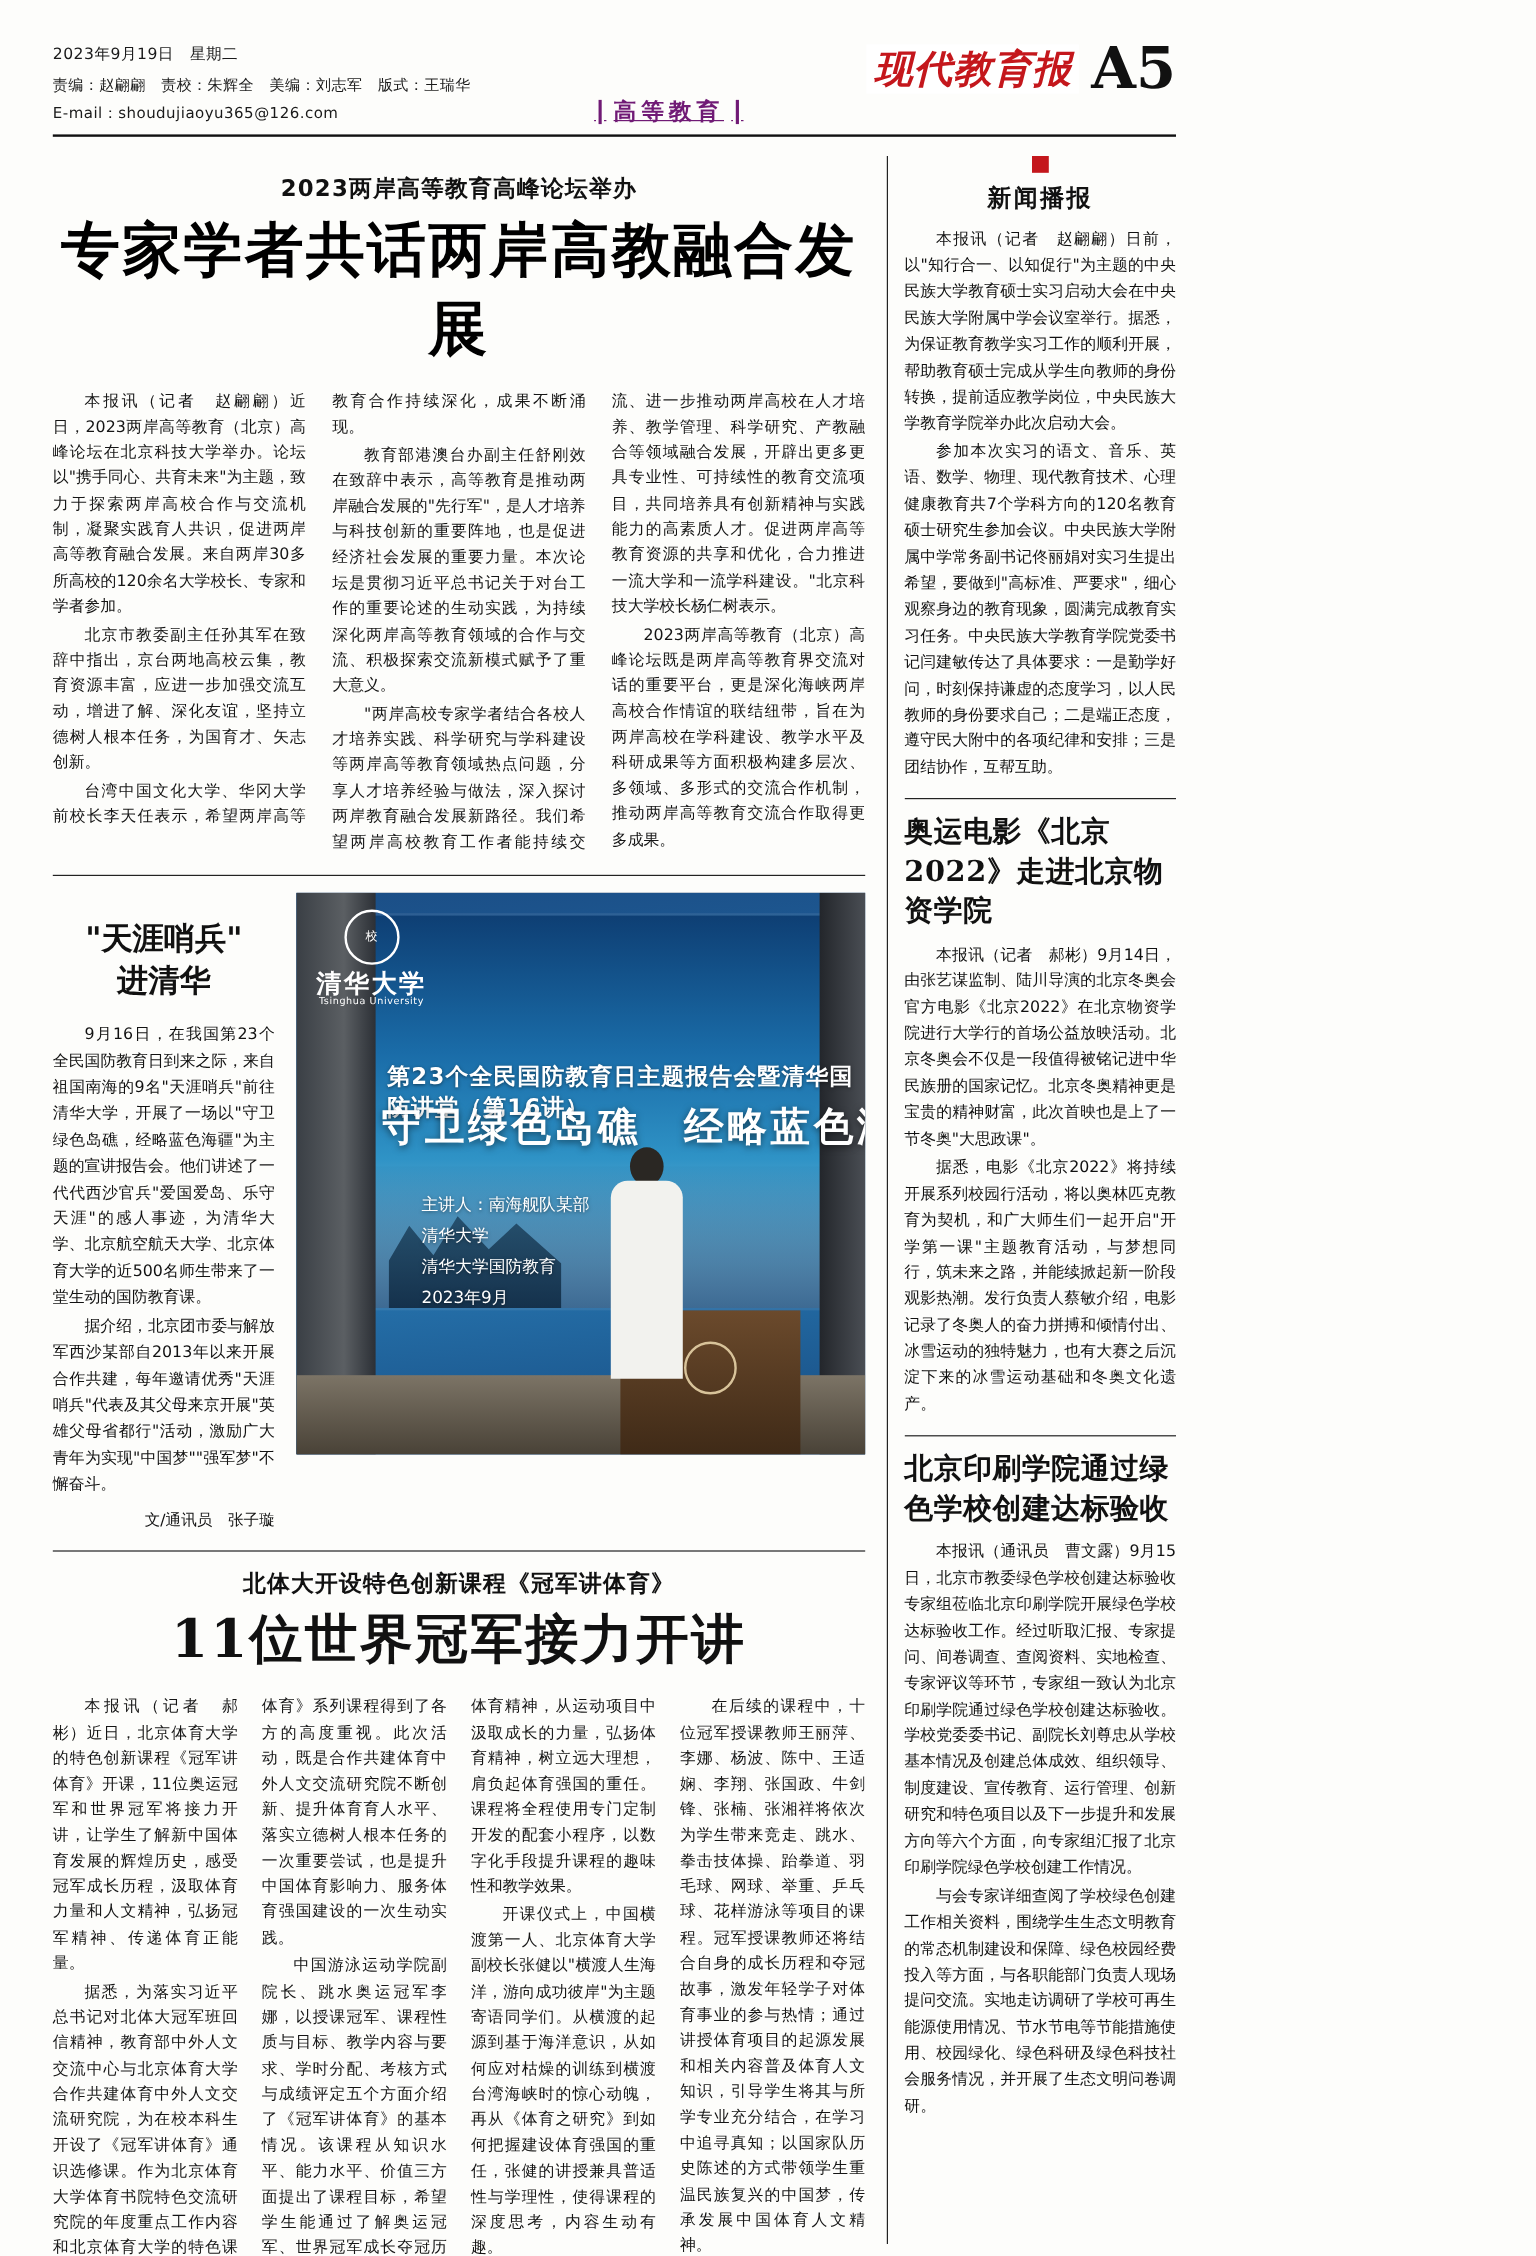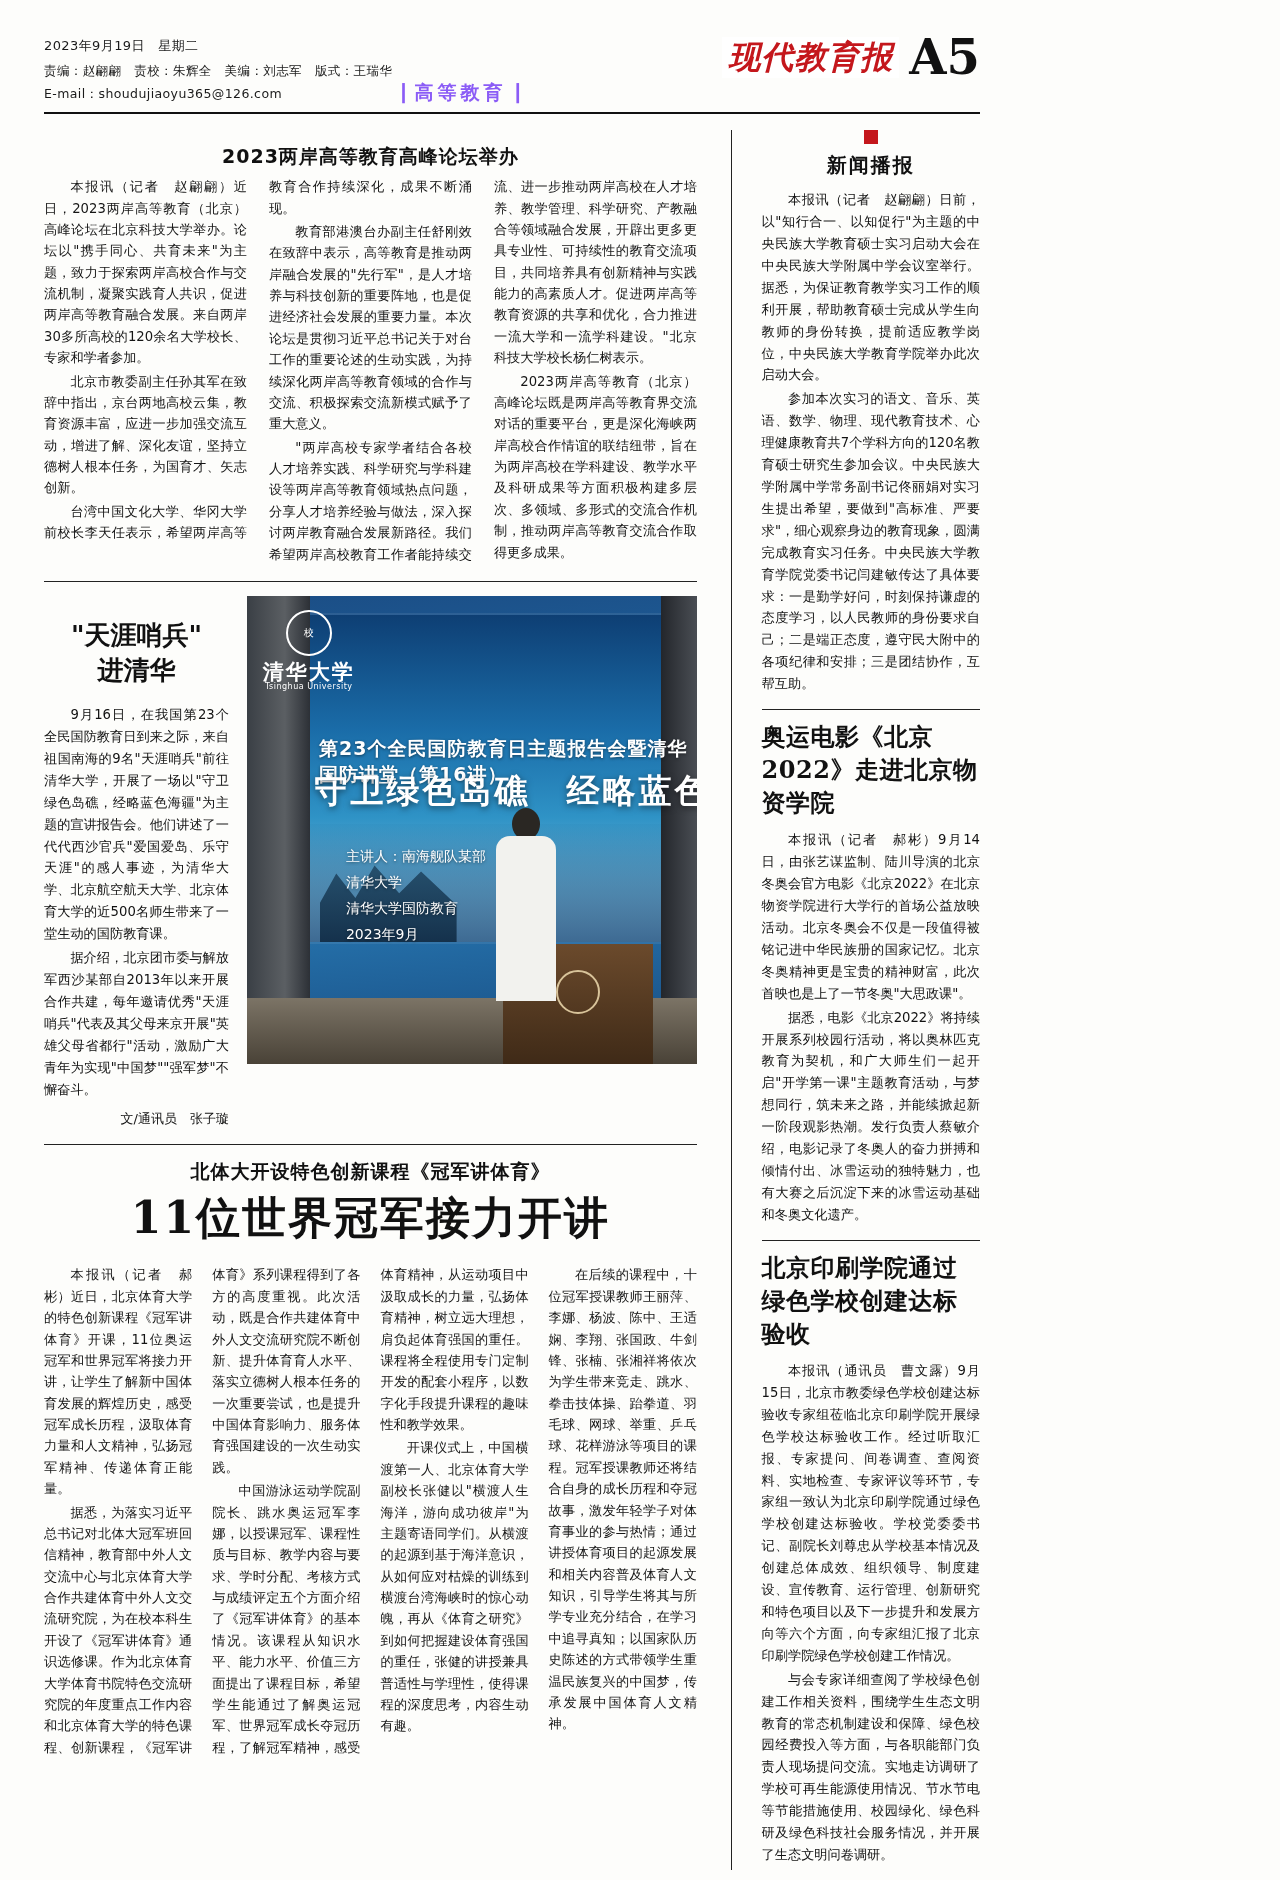--- a/index.html
+++ b/index.html
@@ -20,27 +20,28 @@
   
   .masthead{
     display:flex;align-items:flex-start;justify-content:space-between;
     border-bottom:2px solid #111;
     padding-bottom:6px;
   }
   .mast-left{font-size:12.5px;line-height:1.9;letter-spacing:.4px;color:#1a1a1a;}
   .mast-left .line1{font-size:13px;}
   .mast-center{
     flex:1;
-    text-align:left;
+    text-align:center;
     padding-top:46px;
     font-size:19px;
     letter-spacing:4px;
     font-weight:bold;
-    color:#8b5cf6;
+    color:#701a75;
     position:relative;
+    text-decoration:underline;
   }
   .mast-center .deco{letter-spacing:0;font-weight:normal;font-size:17px;padding:0 6px;}
   .mast-right{
     display:flex;align-items:center;gap:10px;
     padding-top:2px;
   }
   .logo{
     font-family:"DejaVu Serif","Liberation Serif",serif;
     font-weight:bold;
     font-size:32px;
@@ -53,21 +54,21 @@
     padding:2px 6px;
     white-space:nowrap;
   }
   .pageno{
     font-family:"DejaVu Serif","Liberation Serif",serif;
     font-size:48px;font-weight:bold;line-height:.9;color:#111;
   }
   
   .content{
     display:flex;
-    gap:16px;
+    gap:0;
     margin-top:16px;
     height:1740px;
   }
   .left-col{width:870px;padding-right:18px;box-sizing:border-box;}
   .v-rule{width:1px;background:#222;margin:0 14px 0 0;}
   .right-col{width:285px;box-sizing:border-box;}
 
   
   .kicker{
     text-align:center;font-size:19px;letter-spacing:1px;margin:14px 0 6px;font-weight:bold;color:#111;
@@ -207,20 +208,21 @@
       <div class="pageno">A5</div>
     </div>
   </div>
 
   <div class="content">
 
     <div class="left-col">
 
       <div>
         <div class="kicker">2023两岸高等教育高峰论坛举办</div>
+        <div class="headline-main">专家学者共话两岸高教融合发展</div>
         <div class="cols3 body">
           <p>本报讯（记者　赵翩翩）近日，2023两岸高等教育（北京）高峰论坛在北京科技大学举办。论坛以"携手同心、共育未来"为主题，致力于探索两岸高校合作与交流机制，凝聚实践育人共识，促进两岸高等教育融合发展。来自两岸30多所高校的120余名大学校长、专家和学者参加。</p>
           <p>北京市教委副主任孙其军在致辞中指出，京台两地高校云集，教育资源丰富，应进一步加强交流互动，增进了解、深化友谊，坚持立德树人根本任务，为国育才、矢志创新。</p>
           <p>台湾中国文化大学、华冈大学前校长李天任表示，希望两岸高等教育合作持续深化，成果不断涌现。</p>
           <p>教育部港澳台办副主任舒刚效在致辞中表示，高等教育是推动两岸融合发展的"先行军"，是人才培养与科技创新的重要阵地，也是促进经济社会发展的重要力量。本次论坛是贯彻习近平总书记关于对台工作的重要论述的生动实践，为持续深化两岸高等教育领域的合作与交流、积极探索交流新模式赋予了重大意义。</p>
           <p>"两岸高校专家学者结合各校人才培养实践、科学研究与学科建设等两岸高等教育领域热点问题，分享人才培养经验与做法，深入探讨两岸教育融合发展新路径。我们希望两岸高校教育工作者能持续交流、进一步推动两岸高校在人才培养、教学管理、科学研究、产教融合等领域融合发展，开辟出更多更具专业性、可持续性的教育交流项目，共同培养具有创新精神与实践能力的高素质人才。促进两岸高等教育资源的共享和优化，合力推进一流大学和一流学科建设。"北京科技大学校长杨仁树表示。</p>
           <p>2023两岸高等教育（北京）高峰论坛既是两岸高等教育界交流对话的重要平台，更是深化海峡两岸高校合作情谊的联结纽带，旨在为两岸高校在学科建设、教学水平及科研成果等方面积极构建多层次、多领域、多形式的交流合作机制，推动两岸高等教育交流合作取得更多成果。</p>
         </div>
       </div>
 

